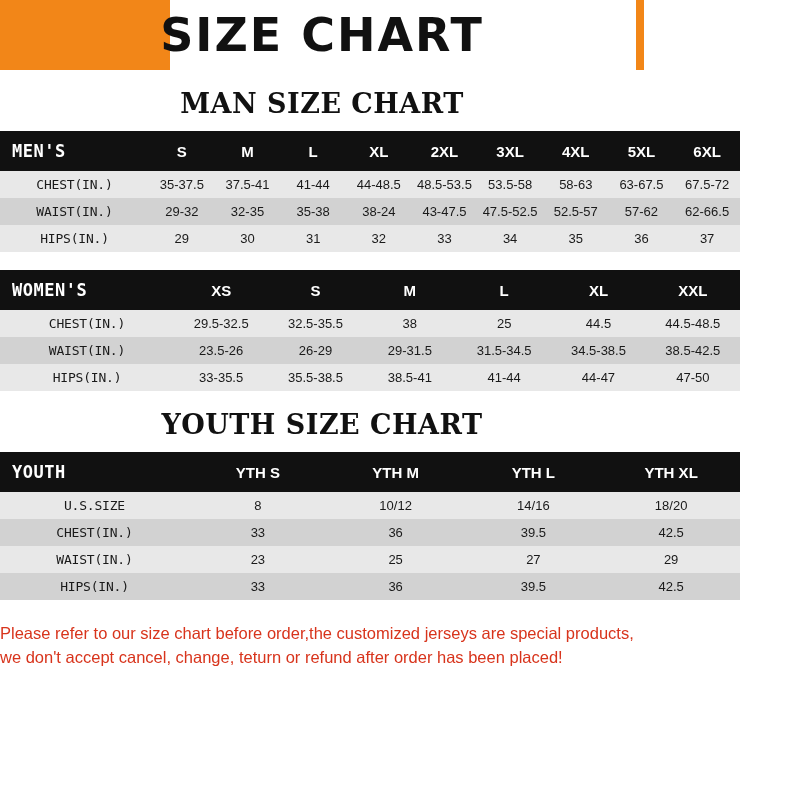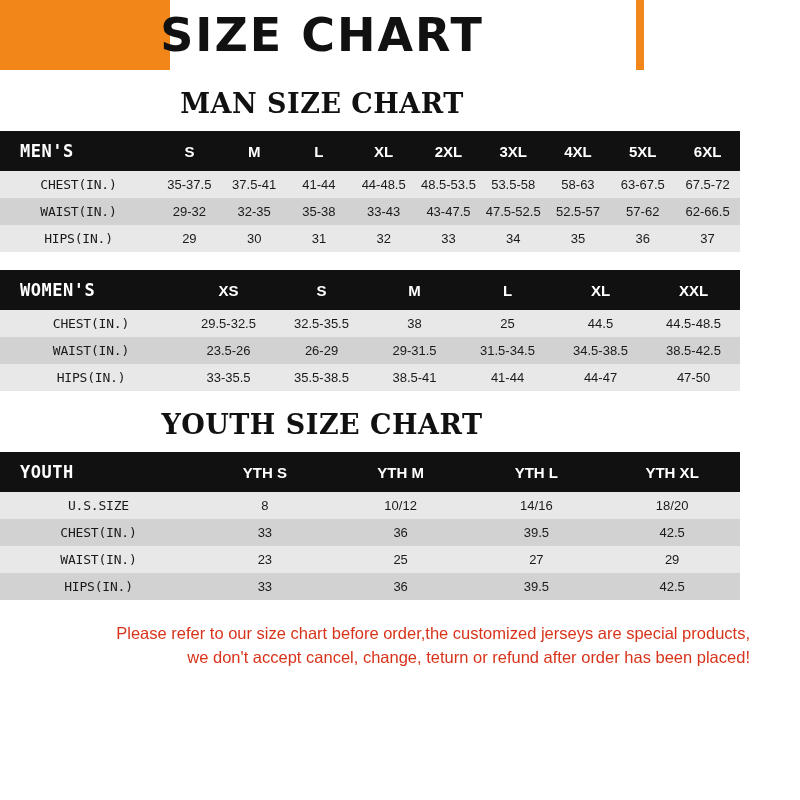--- a/index.html
+++ b/index.html
@@ -77,21 +77,21 @@
   }
   table.size-table thead th {
     background: #111111;
     color: #ffffff;
     font-size: 15px;
     font-weight: bold;
     padding: 10px 2px;
   }
   table.size-table thead th.corner {
     text-align: left;
-    padding-left: 20px;
+    padding-left: 12px;
     font-family: "DejaVu Sans Mono", monospace;
     font-size: 17px;
     letter-spacing: 0.5px;
   }
   table.size-table tbody tr.odd td {
     background: #e8e8e8;
   }
   table.size-table tbody tr.even td {
     background: #d2d2d2;
   }
@@ -101,21 +101,21 @@
     letter-spacing: -0.2px;
   }
   
   .men-col-first { width: 135px; }
   .women-col-first { width: 160px; }
   .youth-col-first { width: 175px; }
 
   .footer-note {
     margin: 22px auto 0 auto;
     width: 750px;
-    text-align: right;
+    text-align: left;
     color: #d8341c;
     font-size: 16.5px;
     line-height: 1.45;
     font-family: "Liberation Sans", sans-serif;
   }
   .footer-note div { white-space: nowrap; }
 </style>
 </head>
 <body>
 
@@ -154,21 +154,21 @@
           <td>53.5-58</td>
           <td>58-63</td>
           <td>63-67.5</td>
           <td>67.5-72</td>
         </tr>
         <tr class="even">
           <td class="rowlabel">WAIST(IN.)</td>
           <td>29-32</td>
           <td>32-35</td>
           <td>35-38</td>
-          <td>33-43</td>
+          <td>38-24</td>
           <td>43-47.5</td>
           <td>47.5-52.5</td>
           <td>52.5-57</td>
           <td>57-62</td>
           <td>62-66.5</td>
         </tr>
         <tr class="odd">
           <td class="rowlabel">HIPS(IN.)</td>
           <td>29</td>
           <td>30</td>

